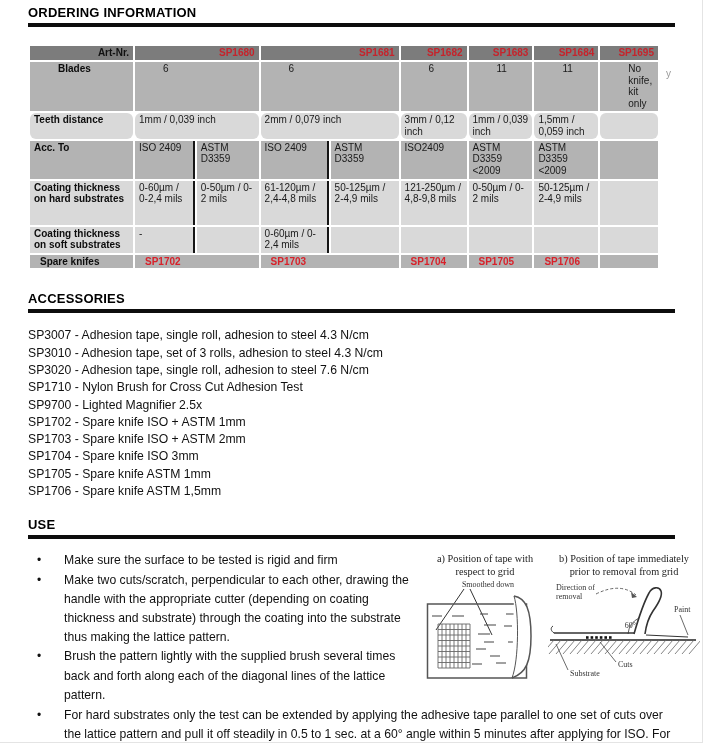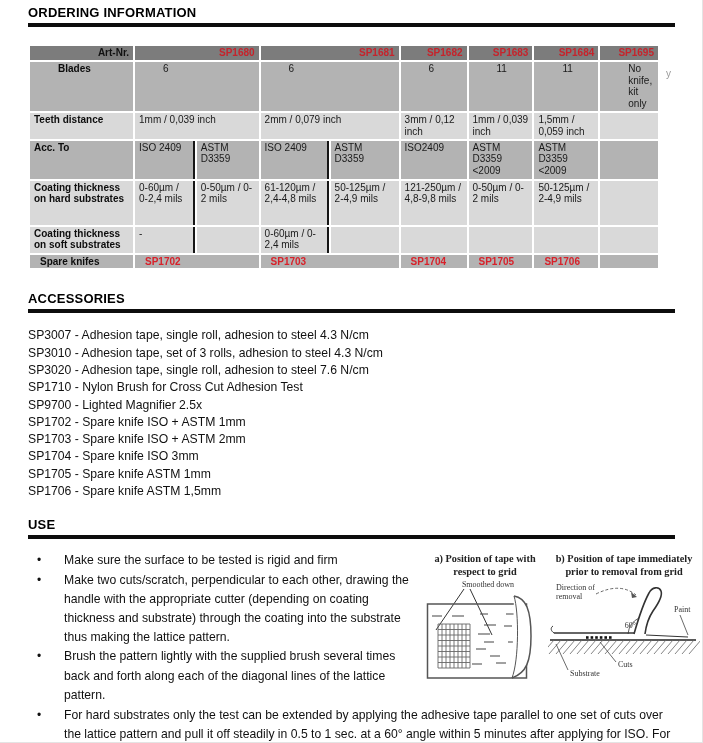--- a/index.html
+++ b/index.html
@@ -18,41 +18,41 @@
   table.order td{padding:1px 4px 1px 4px;vertical-align:top;word-wrap:break-word;}
   .r-head td{background:#7c7c7c;height:11px;text-align:right;}
   .r-mid  td{background:#b3b3b3;}
   .r-light td{background:#d9d9d9;}
   td.lbl{font-weight:bold;color:#0d0d0d;}
   .r-head td.lbl{color:#111;}
   .red{color:#d8212a;font-weight:bold;}
   .r-head .red{color:#c5242c;}
   .bsep{border-right:2px solid #161616;}
   tr.row-blades td{height:27px;padding-left:28px;}
-  tr.row-teeth td{height:18px;}
+  tr.row-teeth td{height:18px;border-radius:6px;}
   tr.row-accto td{height:36px;margin-top:21px;}
   tr.row-hard td{height:42px;}
   tr.row-soft td{height:24px;}
   tr.row-spare td{height:11px;padding-left:10px;}
   .stray{position:absolute;left:638px;top:24px;font-size:10px;color:#9a9a9a;}
 
   
   .acc-list{list-style:none;margin:14px 0 0 0;padding:0;font-size:12.2px;line-height:17.3px;color:#111;}
 
   
   .use-flex{display:flex;margin-top:12px;}
   ul.bullets{list-style:none;margin:0;padding:0;font-size:12.2px;line-height:19.2px;color:#111;}
   ul.bullets li{position:relative;padding-left:36px;}
   ul.bullets li::before{content:"\2022";position:absolute;left:9px;top:0;font-size:12px;}
   .bullets-col{width:382px;flex:0 0 auto;}
   ul.wide{margin-top:1px;}
 
   .figure{display:flex;gap:4px;margin-left:16px;margin-top:2px;}
   .subfig{display:flex;flex-direction:column;}
-  .subfig .cap{font-family:"Liberation Serif",serif;font-weight:bold;font-size:10.3px;line-height:1.2;text-align:center;color:#222;}
+  .subfig .cap{font-family:"Liberation Serif",serif;font-weight:normal;font-size:10.3px;line-height:1.2;text-align:center;color:#222;}
   .fig-a{width:118px;}
   .fig-b{width:152px;}
   .fig-a .cap{padding:0 4px;}
   svg .figtext{font-family:"Liberation Serif",serif;font-size:8px;fill:#333;}
 </style>
 </head>
 <body>
 
 <div class="canvas">
   <div class="page">

